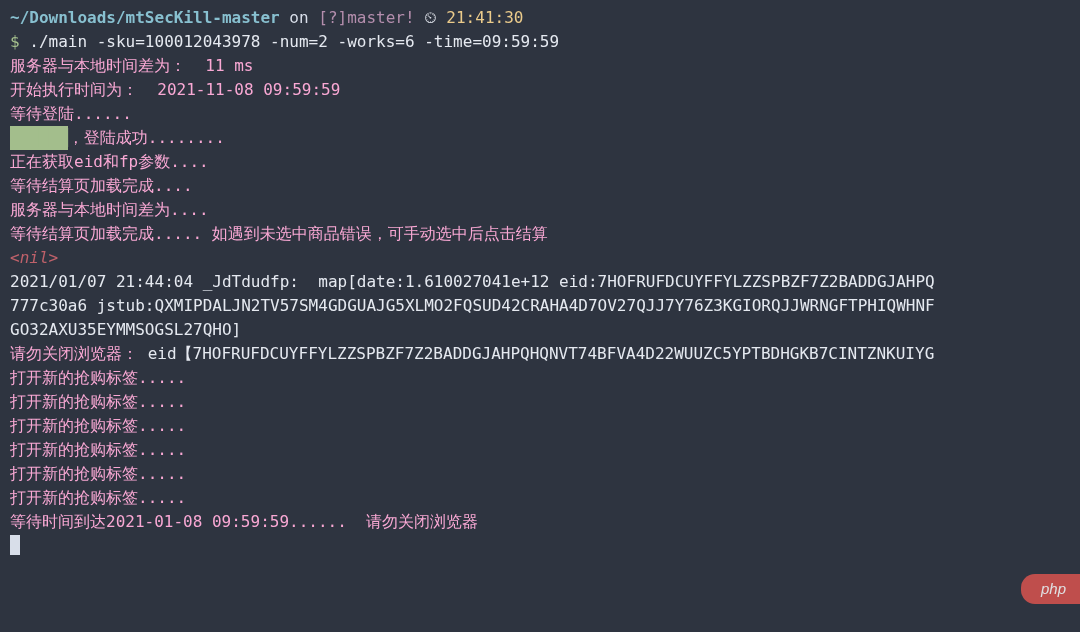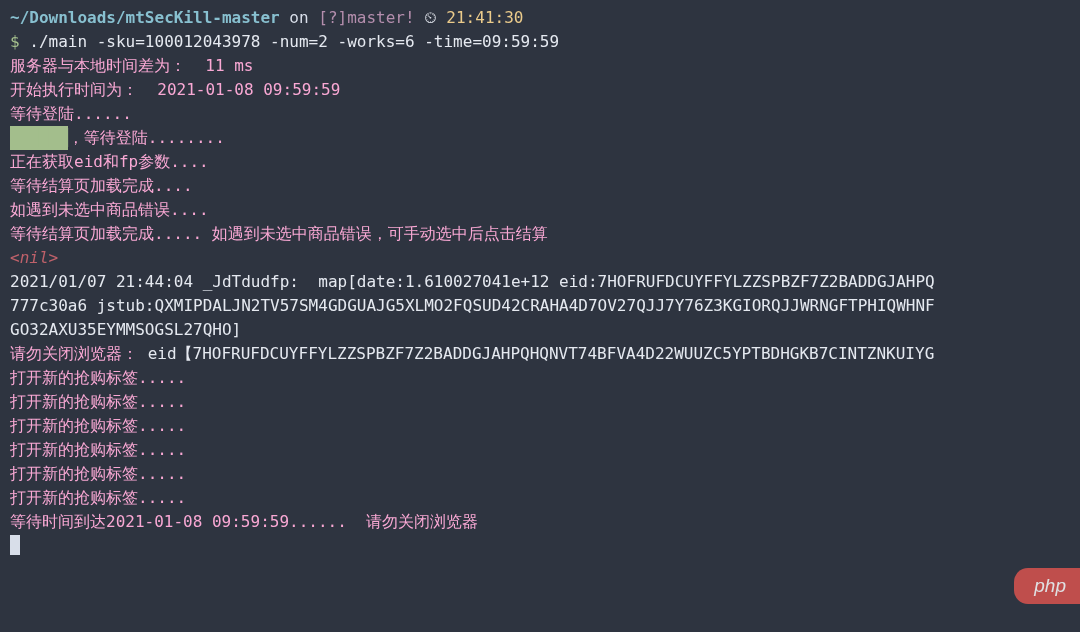--- a/index.html
+++ b/index.html
@@ -45,40 +45,40 @@
     }
     .watermark {
       position: absolute;
       bottom: 28px;
       right: 0;
       background: #d9534f;
       color: #fff;
       padding: 4px 14px 4px 20px;
       border-radius: 14px 0 0 14px;
       font-family: sans-serif;
-      font-size: 19px;
+      font-size: 15px;
       font-style: italic;
       font-weight: 500;
       opacity: 0.85;
     }
   </style>
 </head>
 <body>
 
 <div class="line"><span class="prompt-path">~/Downloads/mtSecKill-master</span><span class="prompt-on"> on </span><span class="prompt-branch">[?]</span><span class="prompt-branch">master</span><span class="prompt-branch">!</span><span class="white"> ⏲ </span><span class="prompt-time">21:41:30</span></div>
 
 <div class="line"><span class="prompt-dollar">$ </span><span class="white">./main -sku=100012043978 -num=2 -works=6 -time=09:59:59</span></div>
 
 <div class="line cyan">服务器与本地时间差为：  11 ms</div>
-<div class="line cyan">开始执行时间为：  2021-01-08 09:59:59</div>
+<div class="line cyan">开始执行时间为：  2021-11-08 09:59:59</div>
 <div class="line cyan">等待登陆......</div>
-<div class="line"><span class="green-block">██████</span><span class="cyan">，等待登陆........</span></div>
+<div class="line"><span class="green-block">██████</span><span class="cyan">，登陆成功........</span></div>
 <div class="line cyan">正在获取eid和fp参数....</div>
 <div class="line cyan">等待结算页加载完成....</div>
-<div class="line cyan">如遇到未选中商品错误....</div>
+<div class="line cyan">服务器与本地时间差为....</div>
 <div class="line cyan">等待结算页加载完成..... 如遇到未选中商品错误，可手动选中后点击结算</div>
 <div class="line red">&lt;nil&gt;</div>
 <div class="line white">2021/01/07 21:44:04 _JdTdudfp:  map[date:1.610027041e+12 eid:7HOFRUFDCUYFFYLZZSPBZF7Z2BADDGJAHPQ</div>
 <div class="line white">777c30a6 jstub:QXMIPDALJN2TV57SM4GDGUAJG5XLMO2FQSUD42CRAHA4D7OV27QJJ7Y76Z3KGIORQJJWRNGFTPHIQWHNF</div>
 <div class="line white">GO32AXU35EYMMSOGSL27QHO]</div>
 <div class="line"><span class="cyan">请勿关闭浏览器：</span> <span class="white">eid【7HOFRUFDCUYFFYLZZSPBZF7Z2BADDGJAHPQHQNVT74BFVA4D22WUUZC5YPTBDHGKB7CINTZNKUIYG</span></div>
 <div class="line cyan">打开新的抢购标签.....</div>
 <div class="line cyan">打开新的抢购标签.....</div>
 <div class="line cyan">打开新的抢购标签.....</div>
 <div class="line cyan">打开新的抢购标签.....</div>

